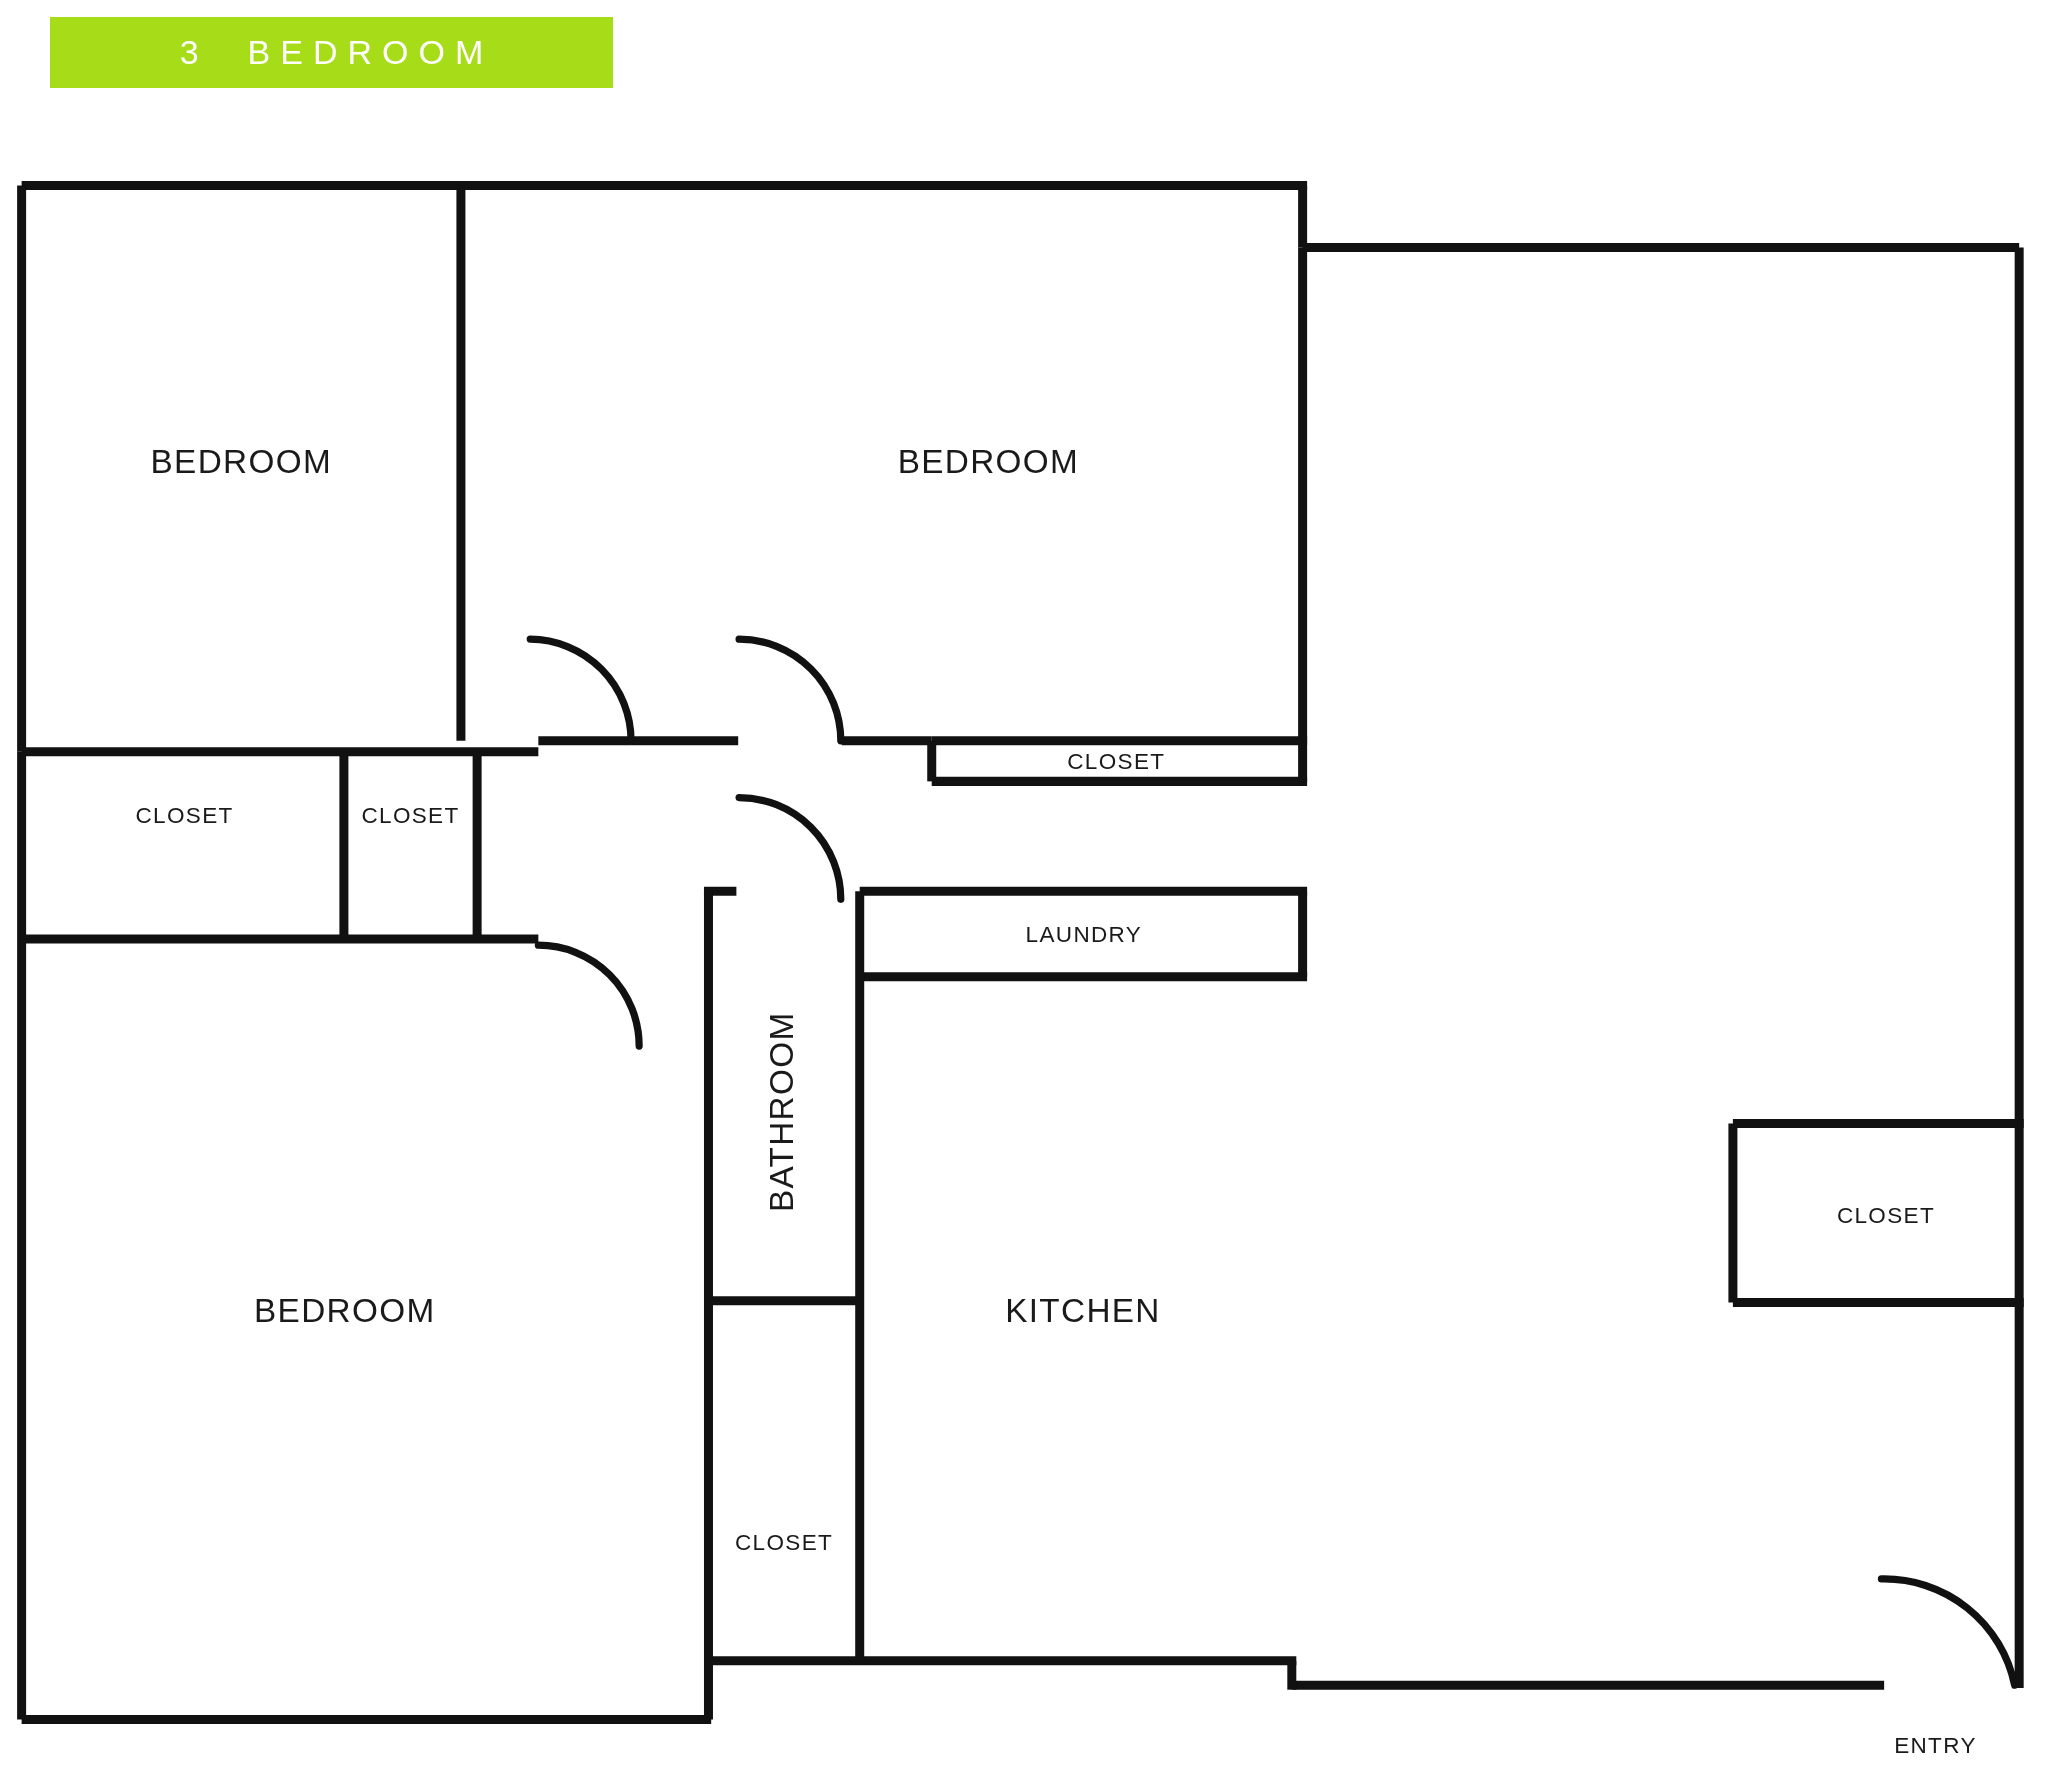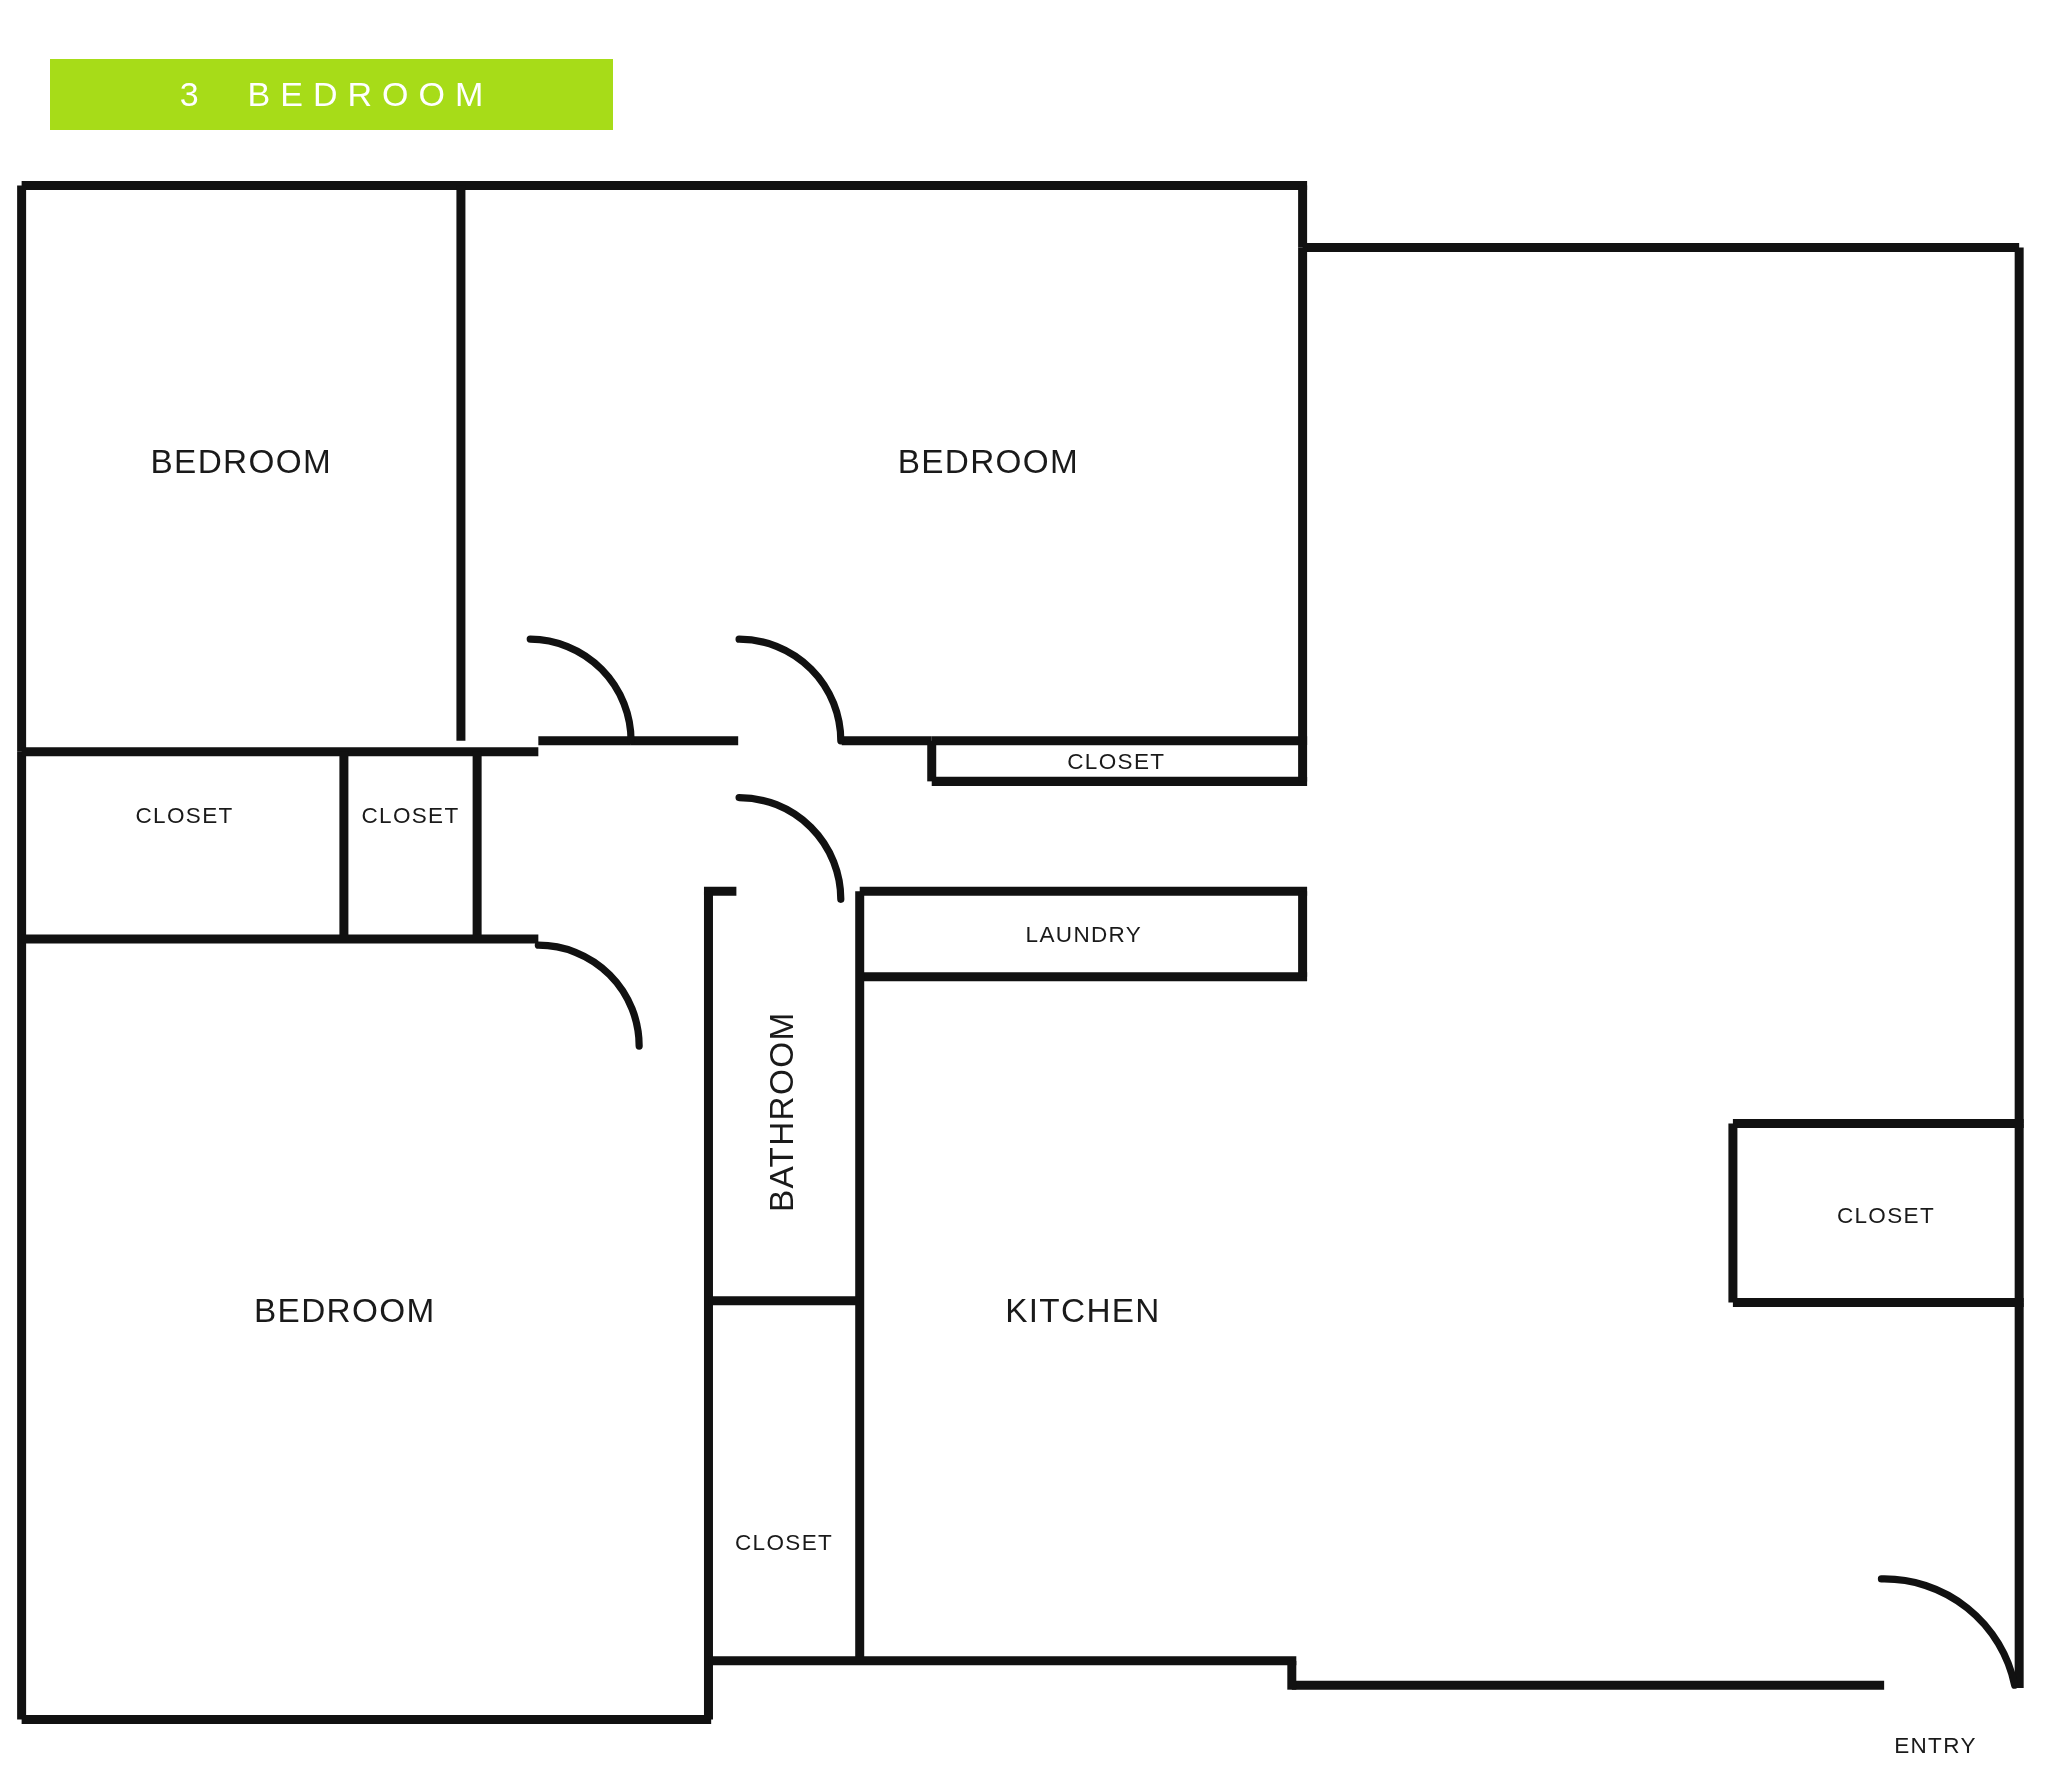--- a/index.html
+++ b/index.html
@@ -23,21 +23,20 @@
     height: 1786px;
   }
   .plan-banner {
     position: absolute;
     left: 50px;
     top: 17px;
     width: 563px;
     height: 71px;
     background: #a7dc18;
     box-sizing: border-box;
-    margin-top: 42px;
   }
   .plan-banner-label {
     position: absolute;
     left: 0;
     top: 0;
     width: 100%;
     height: 100%;
     display: flex;
     align-items: center;
     justify-content: center;

